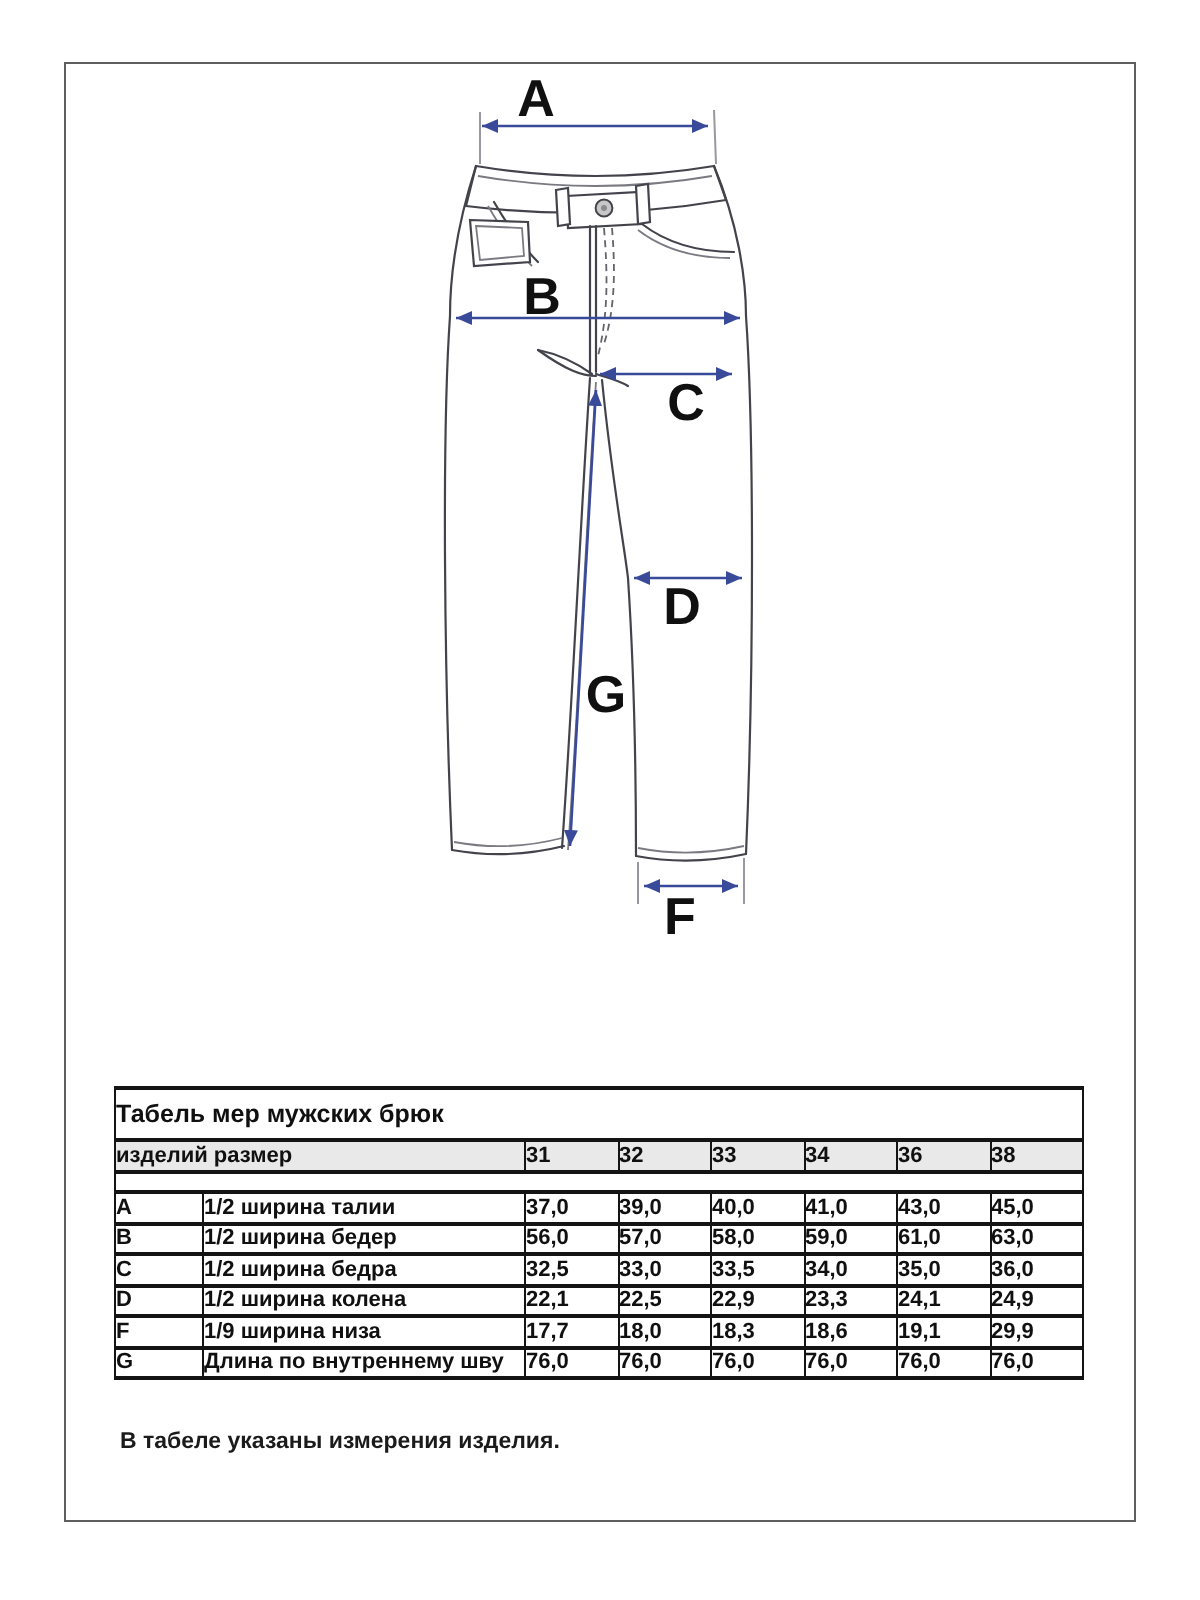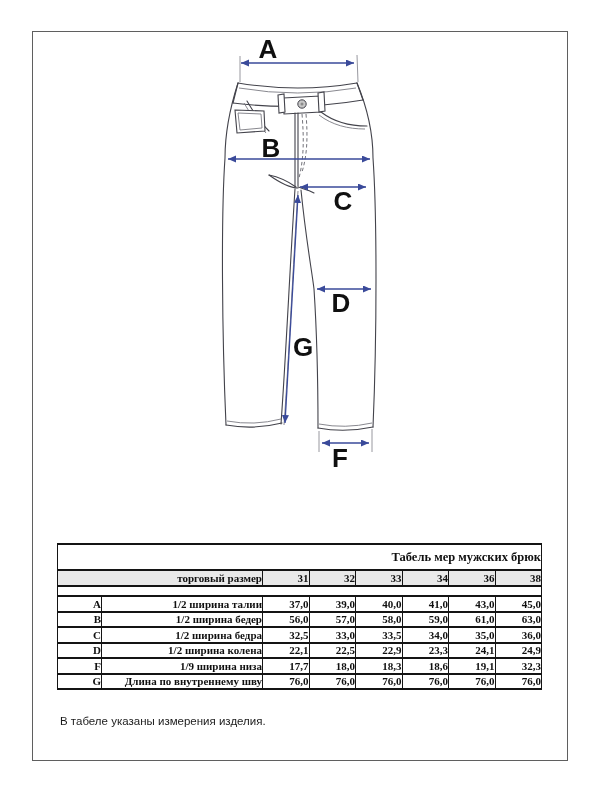--- a/index.html
+++ b/index.html
@@ -20,33 +20,33 @@
   .dash { fill:none; stroke:#63636b; stroke-width:0.9; stroke-dasharray:3.5,2.5; }
   .ext  { stroke:#98989f; stroke-width:1; }
   .dim  { fill:none; stroke:var(--arrow,#3a4a9a); stroke-width:1.3; }
   .arrow-fill { fill:var(--arrow,#3a4a9a); }
   .dim-letter { font-family:"Liberation Sans",sans-serif; font-weight:bold; font-size:26px; fill:#101010; text-anchor:middle; }
 
   
   table.size-table {
     position:absolute; left:57px; top:543px; width:484px;
     border-collapse:collapse; table-layout:fixed;
-    font-size:11px; font-weight:bold; text-align:right; color:#101010;font-family:Liberation Serif, serif;
+    font-size:11px; font-weight:bold; text-align:left; color:#101010;
   }
   .size-table td {
     border:1px solid var(--tborder,#141414);
     border-top-width:2px; border-bottom-width:2px;
     padding:0; vertical-align:middle; overflow:hidden; white-space:nowrap;
   }
   .size-table tr.title-row td { height:24px; font-size:12.5px; }
   .size-table tr.size-row td { height:14px; background:var(--shade,#e9e9e9); }
   .size-table tr.spacer-row td { height:8px; background:#fff; }
   .size-table tr.measure-row td { height:13.5px; background:#fff; }
 
-  .notes { position:absolute; left:60px; top:712px; font-size:11.5px; font-weight:normal; line-height:18.5px; color:#1b1b1b; }
+  .notes { position:absolute; left:60px; top:712px; font-size:11.5px; font-weight:bold; line-height:18.5px; color:#1b1b1b; }
 </style>
 </head>
 <body>
 
 <div class="page">
   <div class="frame"></div>
 
   <svg class="drawing" width="600" height="540" viewBox="0 0 600 540">
     <defs>
       <marker id="arr" markerWidth="9" markerHeight="8" refX="8" refY="3.5" orient="auto-start-reverse" markerUnits="userSpaceOnUse">
@@ -132,21 +132,21 @@
         <col style="width:46.5px">
         <col style="width:46.5px">
     </colgroup>
     <tbody>
       <tr class="title-row">
         <td colspan="8">Табель мер мужских брюк</td>
       </tr>
     </tbody>
     <tbody id="size-rows">
         <tr class="size-row">
-          <td colspan="2">торговый размер</td>
+          <td colspan="2">изделий размер</td>
           <td>31</td>
           <td>32</td>
           <td>33</td>
           <td>34</td>
           <td>36</td>
           <td>38</td>
         </tr>
       </tbody>
     <tbody>
       <tr class="spacer-row">
@@ -195,21 +195,21 @@
           <td>24,9</td>
         </tr>
         <tr class="measure-row">
           <td>F</td>
           <td>1/9 ширина низа</td>
           <td>17,7</td>
           <td>18,0</td>
           <td>18,3</td>
           <td>18,6</td>
           <td>19,1</td>
-          <td>32,3</td>
+          <td>29,9</td>
         </tr>
         <tr class="measure-row">
           <td>G</td>
           <td>Длина по внутреннему шву</td>
           <td>76,0</td>
           <td>76,0</td>
           <td>76,0</td>
           <td>76,0</td>
           <td>76,0</td>
           <td>76,0</td>

